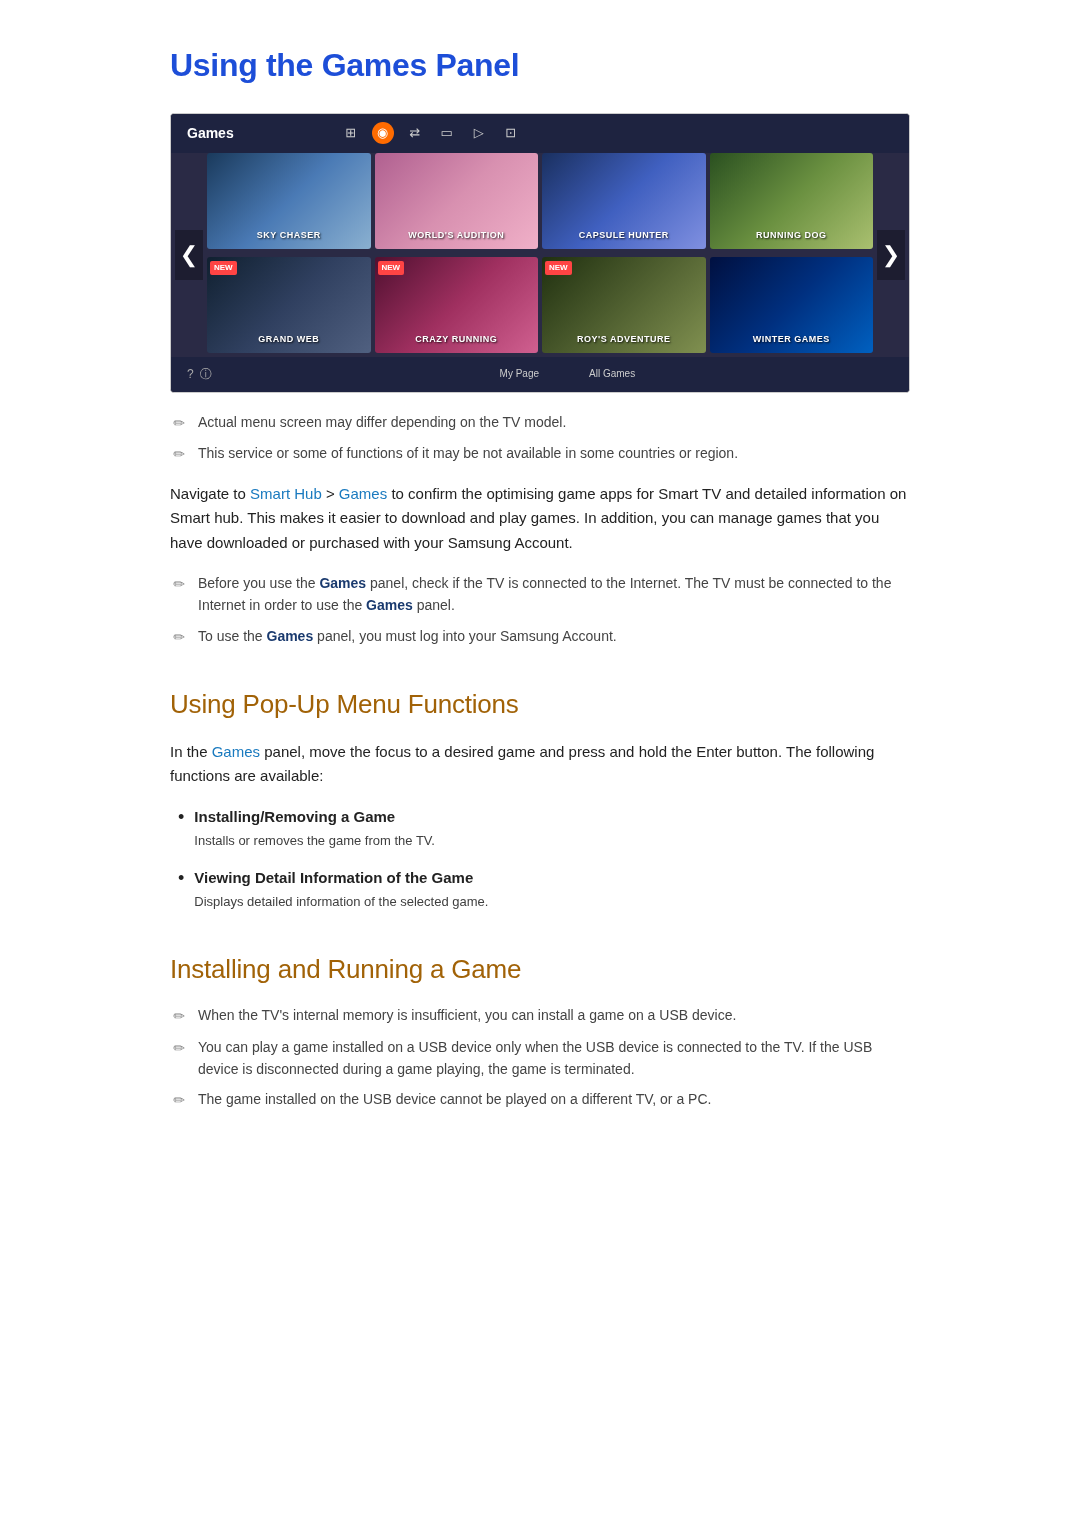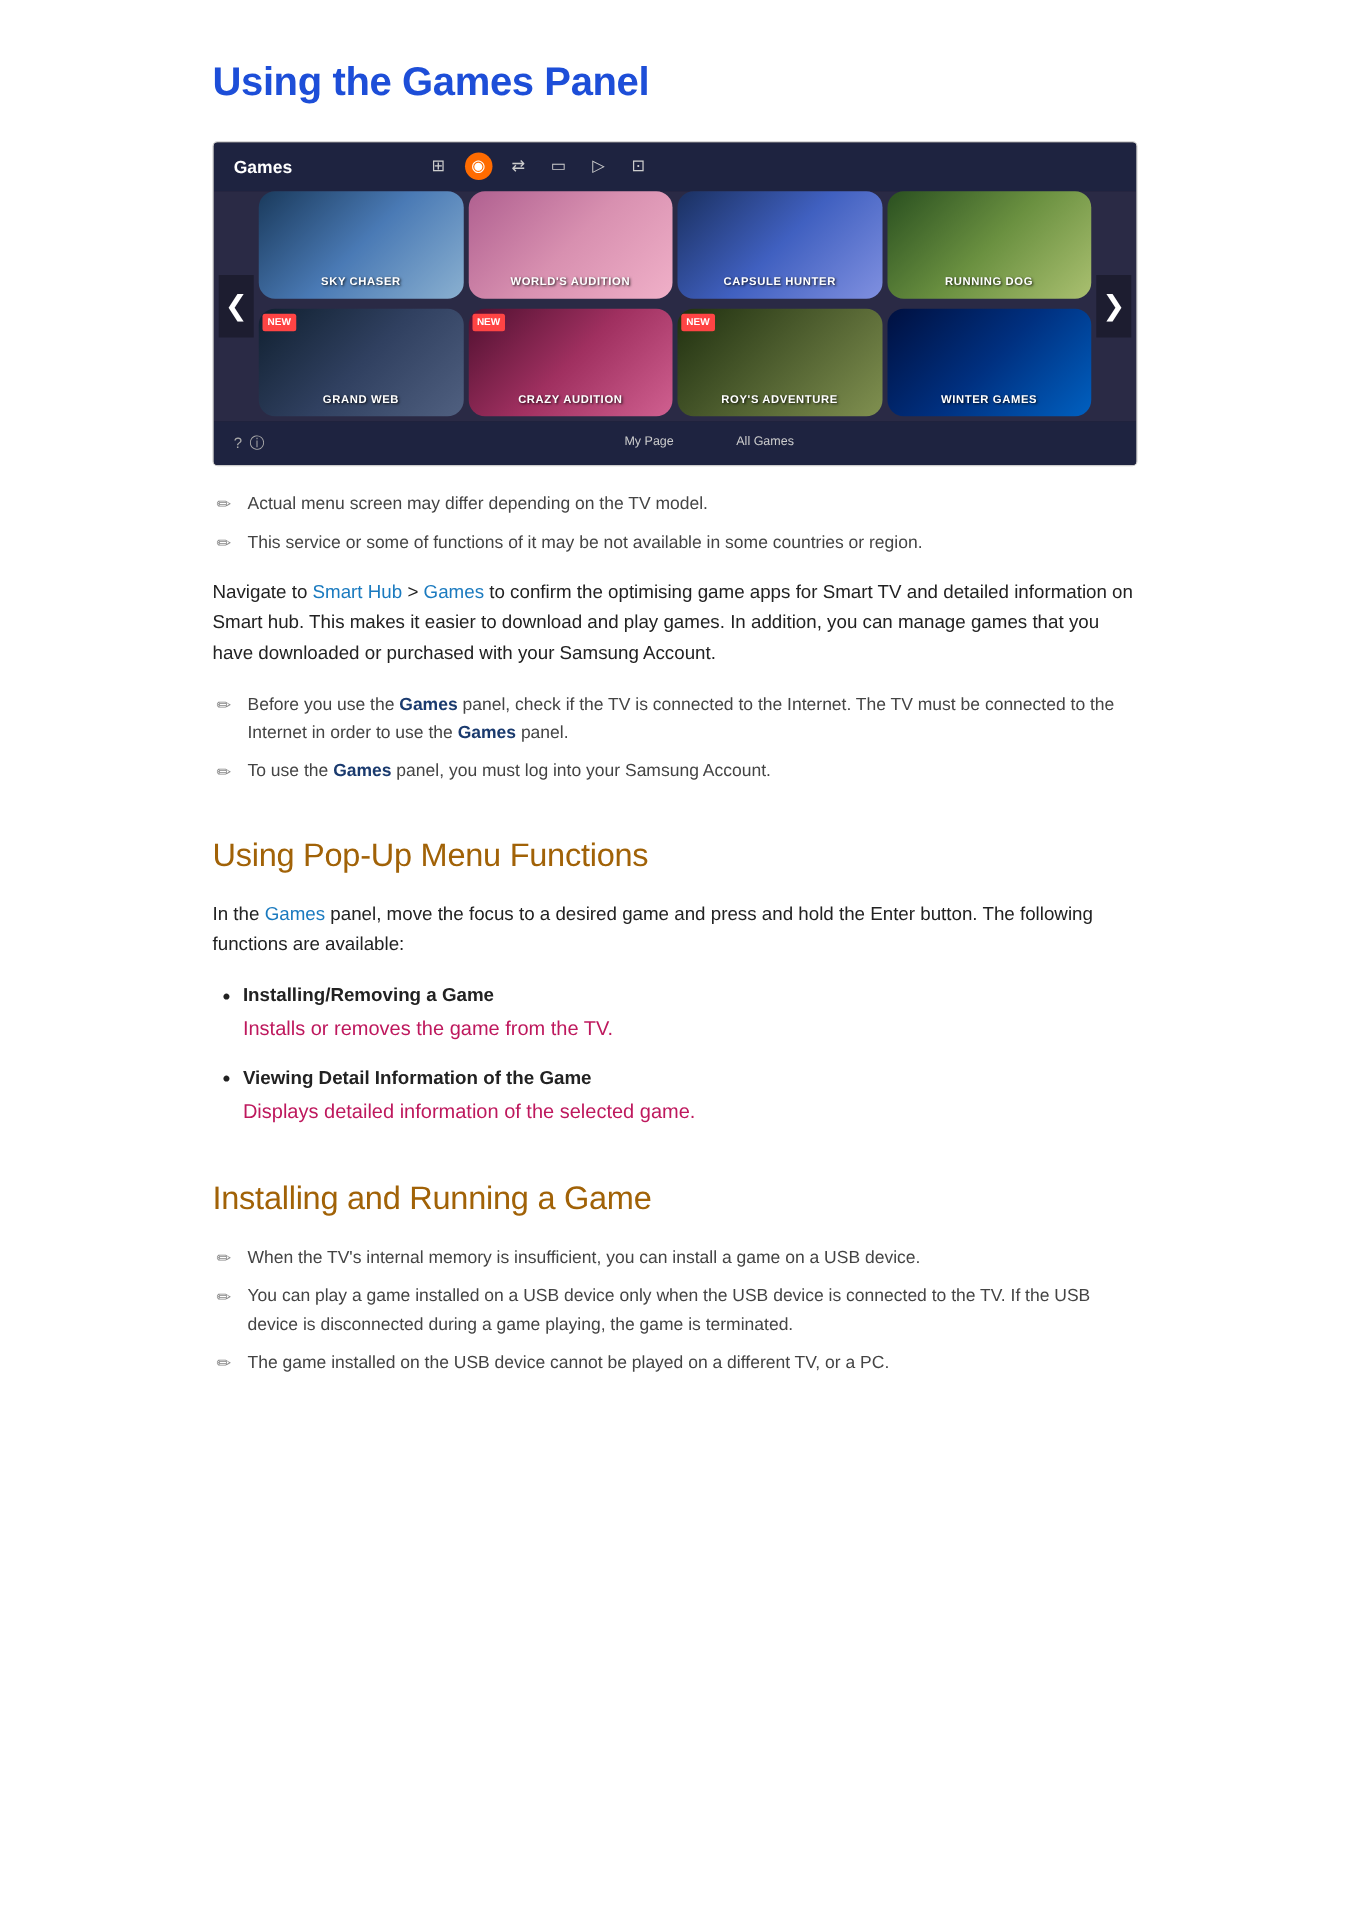--- a/index.html
+++ b/index.html
@@ -100,22 +100,22 @@
       font-size: 12px;
       padding: 6px 0 4px 0;
     }
     .games-grid {
       display: grid;
       grid-template-columns: repeat(4, 1fr);
       gap: 4px;
       padding-bottom: 4px;
     }
     .game-tile {
-      height: 86px;
-      border-radius: 13px;
+      height: 96px;
+      border-radius: 3px;
       overflow: hidden;
       position: relative;
     }
     .game-tile-inner {
       width: 100%;
       height: 100%;
       display: flex;
       align-items: flex-end;
       justify-content: center;
       padding-bottom: 6px;
@@ -233,22 +233,22 @@
       flex-shrink: 0;
     }
     .bullet-content {}
     .bullet-title {
       font-weight: 700;
       font-size: 15px;
       color: #222;
       margin-bottom: 2px;
     }
     .bullet-desc {
-      font-size: 16px;
-      color: #be185d;
+      font-size: 13px;
+      color: #404040;
     }
   </style>
 </head>
 <body>
 
 <div class="page-container">
 
   <h1 class="main-title">Using the Games Panel</h1>
 
   <div class="games-panel-screenshot">
@@ -283,21 +283,21 @@
         </div>
       </div>
 
       <div class="games-grid" style="margin-top:4px;">
         <div class="game-tile tile-grand">
           <div class="new-badge">NEW</div>
           <div class="game-tile-inner">GRAND WEB</div>
         </div>
         <div class="game-tile tile-coaster">
           <div class="new-badge">NEW</div>
-          <div class="game-tile-inner">CRAZY AUDITION</div>
+          <div class="game-tile-inner">CRAZY RUNNING</div>
         </div>
         <div class="game-tile tile-roy">
           <div class="new-badge">NEW</div>
           <div class="game-tile-inner">ROY'S ADVENTURE</div>
         </div>
         <div class="game-tile tile-winter">
           <div class="game-tile-inner">WINTER GAMES</div>
         </div>
       </div>
 

